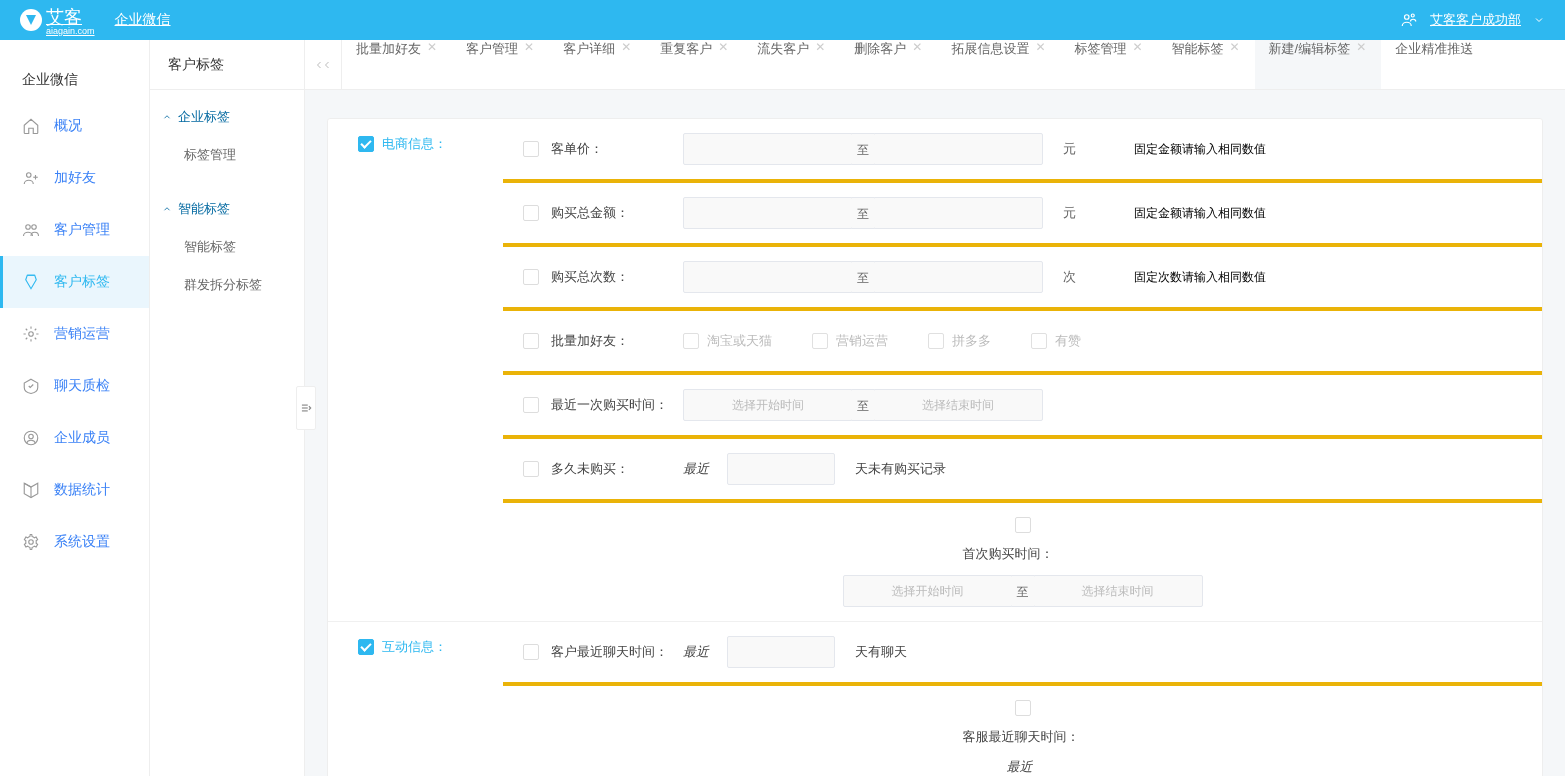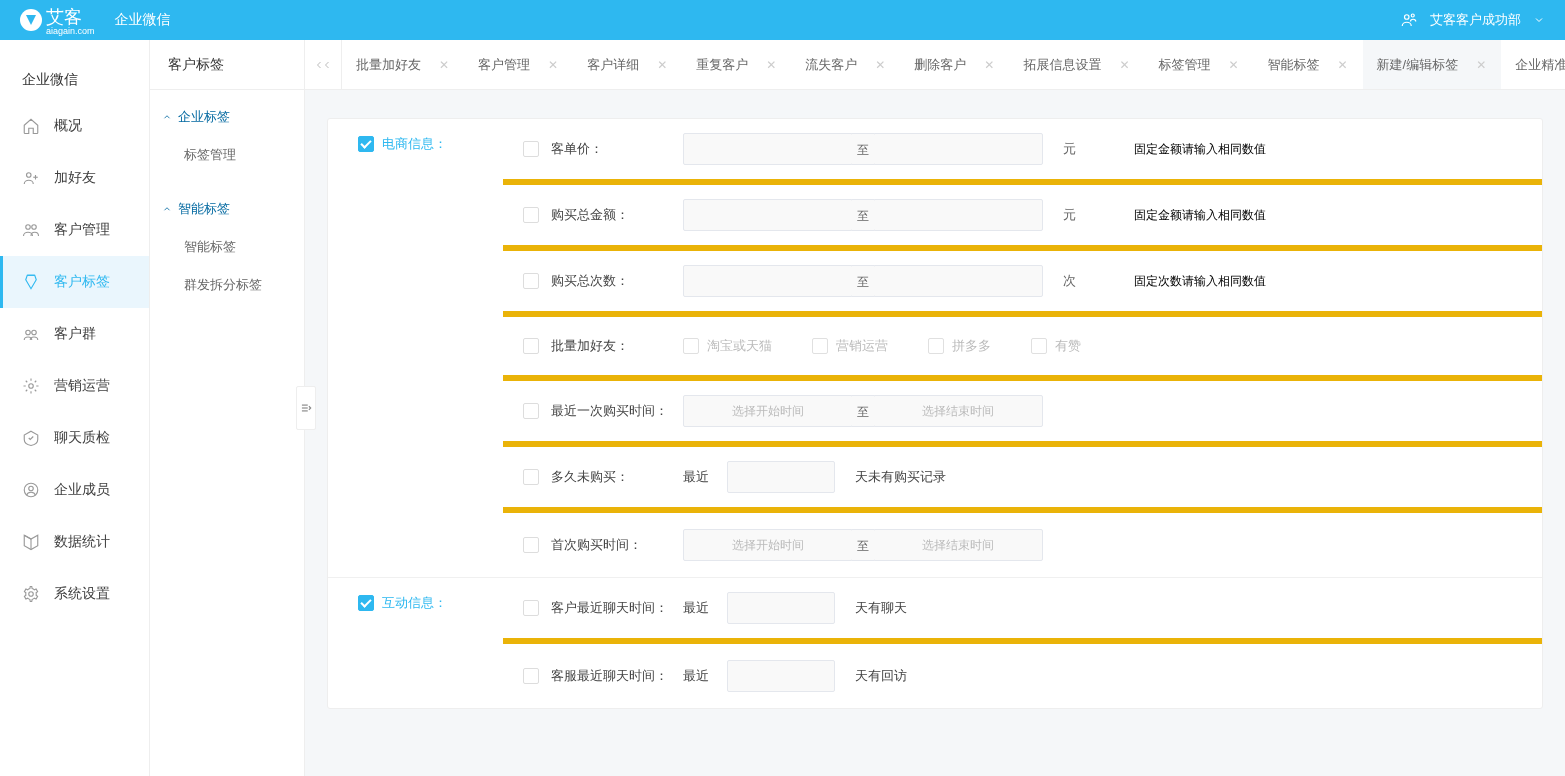--- a/index.html
+++ b/index.html
@@ -1,85 +1,85 @@
 <!DOCTYPE html>
 <html><head>
 <meta charset="utf-8">
 <style>
 * { margin: 0; padding: 0; box-sizing: border-box; }
 body { font-family: "Microsoft YaHei", "PingFang SC", sans-serif; font-size: 13px; color: #333; background: #fff; overflow: hidden; }
 
-.header { height: 40px; background: linear-gradient(to right, #2eb8f0, #2eb8f0); display: flex; align-items: center; padding: 0 20px; color: #fff; justify-content: space-between; }
+.header { height: 40px; background: linear-gradient(to right, #2eb8f0, #2eb8f0); display: flex; align-items: center; padding: 0 20px; color: #fff; justify-content: space-between; text-decoration: underline; }
 .header-left { display: flex; align-items: center; gap: 10px; }
 .logo { display: flex; align-items: center; gap: 4px; font-size: 18px; font-weight: 500; }
 .logo-icon { width: 22px; height: 22px; background: #fff; border-radius: 50%; display: inline-flex; align-items: center; justify-content: center; }
 .logo-icon::before { content: ""; width: 10px; height: 10px; background: #2eb8f0; clip-path: polygon(50% 0%, 0% 100%, 100% 100%); transform: rotate(180deg); }
 .logo-sub { font-size: 9px; display: block; line-height: 1; margin-top: -2px; }
 .header-title { font-size: 14px; margin-left: 10px; }
 .header-right { display: flex; align-items: center; gap: 12px; font-size: 13px; }
 .user-icon { width: 18px; height: 18px; display: inline-block; }
 .chevron-down { width: 12px; height: 12px; display: inline-block; }
 
 .layout { display: flex; height: calc(100vh - 40px); }
 
 .sidebar1 { width: 150px; background: #fff; border-right: 1px solid #eee; padding-top: 20px; flex-shrink: 0; }
-.sidebar1-item { height: 52px; display: flex; align-items: center; padding-left: 22px; gap: 14px; cursor: pointer; color: #404040; font-size: 14px; }
+.sidebar1-item { height: 52px; display: flex; align-items: center; padding-left: 22px; gap: 14px; cursor: pointer; color: #3b82f6; font-size: 14px; }
 .sidebar1-item.active { background: #eaf6fd; color: #2eb8f0; border-left: 3px solid #2eb8f0; padding-left: 19px; }
 .sidebar1-item .icon { width: 18px; height: 18px; color: #999; }
 .sidebar1-item.active .icon { color: #2eb8f0; }
 
 .sidebar2 { width: 155px; background: #fff; border-right: 1px solid #eee; flex-shrink: 0; position: relative; }
 .sidebar2-title { height: 50px; display: flex; align-items: center; padding-left: 18px; font-size: 14px; color: #333; border-bottom: 1px solid #eee; }
 .sidebar2-group { padding: 8px 0; }
 .sidebar2-group-header { padding: 10px 18px 10px 12px; display: flex; align-items: center; gap: 6px; color: #0369a1; cursor: pointer; font-size: 13px; }
 .sidebar2-group-item { padding: 10px 18px 10px 34px; color: #666; cursor: pointer; font-size: 13px; }
 .chevron-open { width: 10px; height: 10px; display: inline-block; }
 
 .collapse-toggle { position: absolute; right: -12px; top: 50%; transform: translateY(-50%); width: 20px; height: 44px; background: #fff; border: 1px solid #eee; border-radius: 2px; display: flex; align-items: center; justify-content: center; cursor: pointer; z-index: 5; }
 .collapse-toggle svg { width: 14px; height: 14px; color: #888; }
 
 .main { flex: 1; background: #f5f7f9; display: flex; flex-direction: column; min-width: 0; }
 
 .tabs { height: 50px; background: #fff; border-bottom: 1px solid #eee; display: flex; align-items: stretch; overflow: hidden; }
 .tabs-nav { display: flex; align-items: center; padding: 0 8px; border-right: 1px solid #eee; }
 .tabs-nav svg { width: 12px; height: 12px; color: #bbb; cursor: pointer; }
 .tabs-list { display: flex; align-items: stretch; flex: 1; min-width: 0; }
-.tab { display: flex; align-items: center; gap: 18px; padding: 0 14px; color: #666; cursor: pointer; white-space: nowrap; font-size: 13px; border-right: 1px solid transparent; }
+.tab { display: flex; gap: 6px; padding: 0 14px; color: #666; cursor: pointer; white-space: nowrap; font-size: 13px; border-right: 1px solid transparent; }
 .tab.active { background: #f5f7f9; color: #666; }
 .tab .close { color: #ccc; font-size: 12px; cursor: pointer; }
 
 .content { flex: 1; overflow-y: auto; padding: 28px 22px 0 22px; }
 .content-inner { background: #fff; border: 1px solid #eee; border-radius: 3px; }
 
 .section { display: flex; align-items: flex-start; }
 .section-label-col { width: 175px; padding: 16px 0 0 30px; flex-shrink: 0; }
 .section-label { display: flex; align-items: center; gap: 8px; color: #2eb8f0; font-size: 13px; }
 .section-rows { flex: 1; }
 
-.row { display: flex; align-items: center; min-height: 64px; padding: 14px 20px; border-bottom: 6px solid #eab308; gap: 12px; }
-.row:last-child { border-bottom: none; }
+.row { display: flex; align-items: center; min-height: 64px; padding: 14px 20px; border-bottom: 4px solid #eab308; gap: 12px; }
+.row:last-child { border-bottom: none; flex-direction: column; }
 .row-check { display: flex; align-items: center; }
 .row-label { min-width: 120px; color: #444; font-size: 13px; }
 
 .checkbox { width: 16px; height: 16px; border: 1px solid #ddd; border-radius: 2px; background: #fff; cursor: pointer; display: inline-flex; align-items: center; justify-content: center; flex-shrink: 0; }
 .checkbox.checked { background: #2eb8f0; border-color: #2eb8f0; }
 .checkbox.checked::after { content: ""; width: 4px; height: 8px; border: solid #fff; border-width: 0 2px 2px 0; transform: rotate(45deg); margin-top: -2px; }
 
 .range-group { display: flex; align-items: center; }
 .input-box { width: 170px; height: 32px; border: 1px solid #e4e7ed; background: #f9f9f9; border-radius: 2px; padding: 0 10px; font-size: 12px; color: #8b5cf6; text-align: center; }
 .input-box::placeholder { color: #bbb; }
 .input-sm { width: 108px; height: 32px; border: 1px solid #e4e7ed; background: #f9f9f9; border-radius: 2px; padding: 0 10px; font-size: 12px; color: #999; }
 .range-sep { width: 22px; text-align: center; color: #666; font-size: 12px; height: 32px; line-height: 32px; border-top: 1px solid #e4e7ed; border-bottom: 1px solid #e4e7ed; background: #f9f9f9; margin: 0 -1px; position: relative; z-index: 1; }
 .unit { color: #666; font-size: 13px; margin-left: 8px; margin-right: 6px; }
 .hint { color: #000000; font-size: 12px; margin-left: 40px; }
 
 .checkbox-option { display: flex; align-items: center; gap: 8px; margin-right: 28px; color: #bbb; font-size: 13px; }
 .checkbox-option .checkbox { border-color: #e0e0e0; }
 
-.prefix-text { color: #444; font-size: 13px; margin-right: 6px; }
+.prefix-text { color: #444; font-size: 13px; margin-right: 6px; font-style: italic; }
 .suffix-text { color: #444; font-size: 13px; margin-left: 8px; }
 
 svg { display: block; }
 </style>
 </head>
 <body>
 
 <div class="header">
   <div class="header-left">
     <div class="logo">
@@ -138,29 +138,20 @@
         </div>
         <div class="sidebar1-item active">
           <svg class="icon" viewBox="0 0 24 24" fill="none" stroke="currentColor" stroke-width="1.5">
             <path d="M7 3h10l2 6-7 12L5 9z"></path>
             <line x1="7" y1="3" x2="17" y2="3"></line>
           </svg>
           <span>客户标签</span>
         </div>
         <div class="sidebar1-item">
           <svg class="icon" viewBox="0 0 24 24" fill="none" stroke="currentColor" stroke-width="1.5">
-            <circle cx="8" cy="10" r="3"></circle>
-            <circle cx="16" cy="10" r="3"></circle>
-            <path d="M3 20c0-2 2-4 5-4s5 2 5 4"></path>
-            <path d="M11 20c0-2 2-4 5-4s5 2 5 4"></path>
-          </svg>
-          <span>客户群</span>
-        </div>
-        <div class="sidebar1-item">
-          <svg class="icon" viewBox="0 0 24 24" fill="none" stroke="currentColor" stroke-width="1.5">
             <circle cx="12" cy="12" r="3"></circle>
             <path d="M12 2v3M12 19v3M2 12h3M19 12h3M5 5l2 2M17 17l2 2M5 19l2-2M17 7l2-2"></path>
           </svg>
           <span>营销运营</span>
         </div>
         <div class="sidebar1-item">
           <svg class="icon" viewBox="0 0 24 24" fill="none" stroke="currentColor" stroke-width="1.5">
             <path d="M12 3l9 5v6c0 4-4 7-9 8-5-1-9-4-9-8V8z"></path>
             <polyline points="9 12 11 14 15 10"></polyline>
           </svg>

